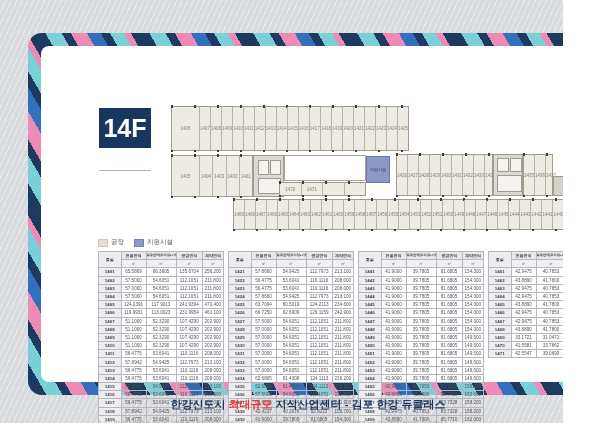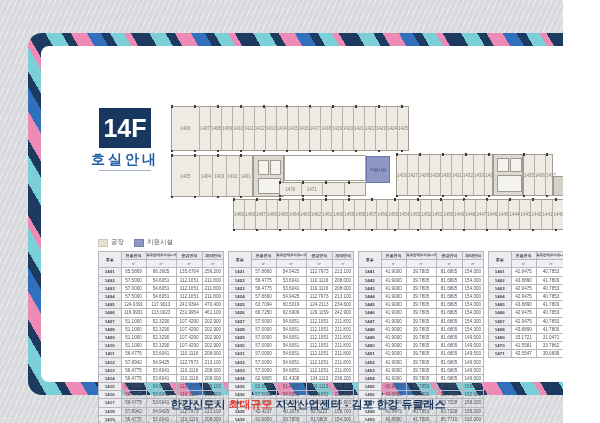--- a/index.html
+++ b/index.html
@@ -66,21 +66,20 @@
 </head>
 <body>
 
 <div id="stage">
   <div id="frame"></div>
   <div id="card">
 
     <div class="floor-box">
       <span>14F</span>
     </div>
-    <div class="subtitle">호실안내</div>
     <div class="hdr-divider"></div>
 
     <div id="plan">
       <div class="band" style="left:10px;top:8px;width:238px;height:45px;">
           <div class="room wide">
             <span class="rlabel">1406</span>
           </div>
           <div class="room">
             <span class="rlabel">1407</span>
           </div>

